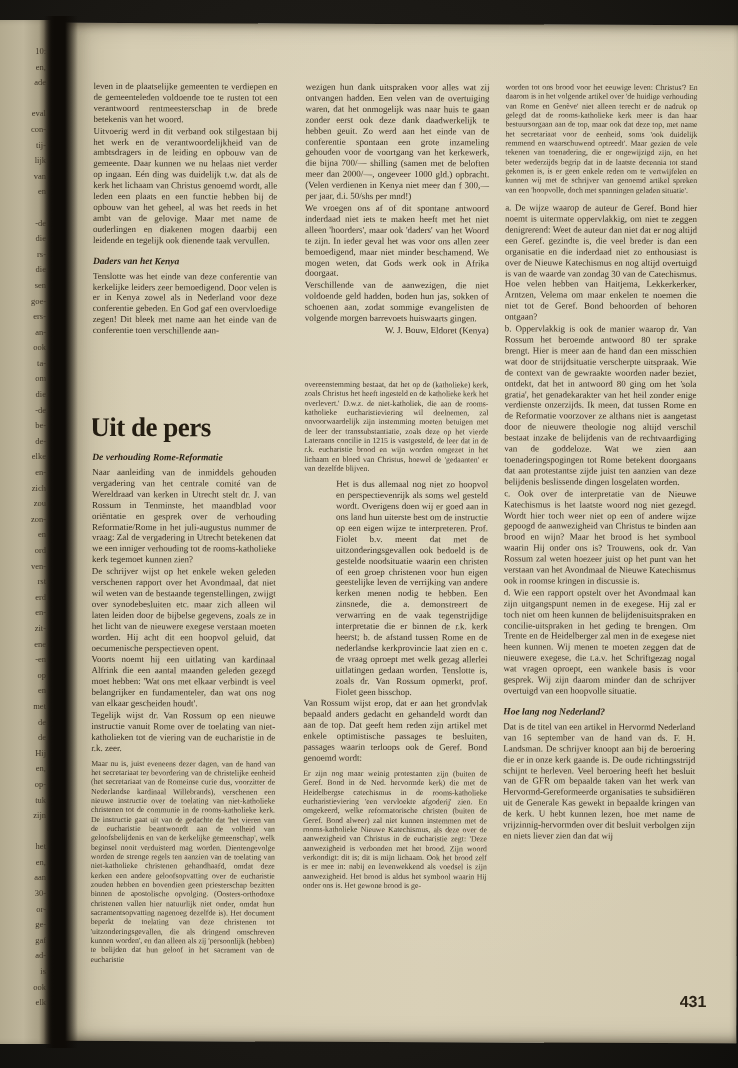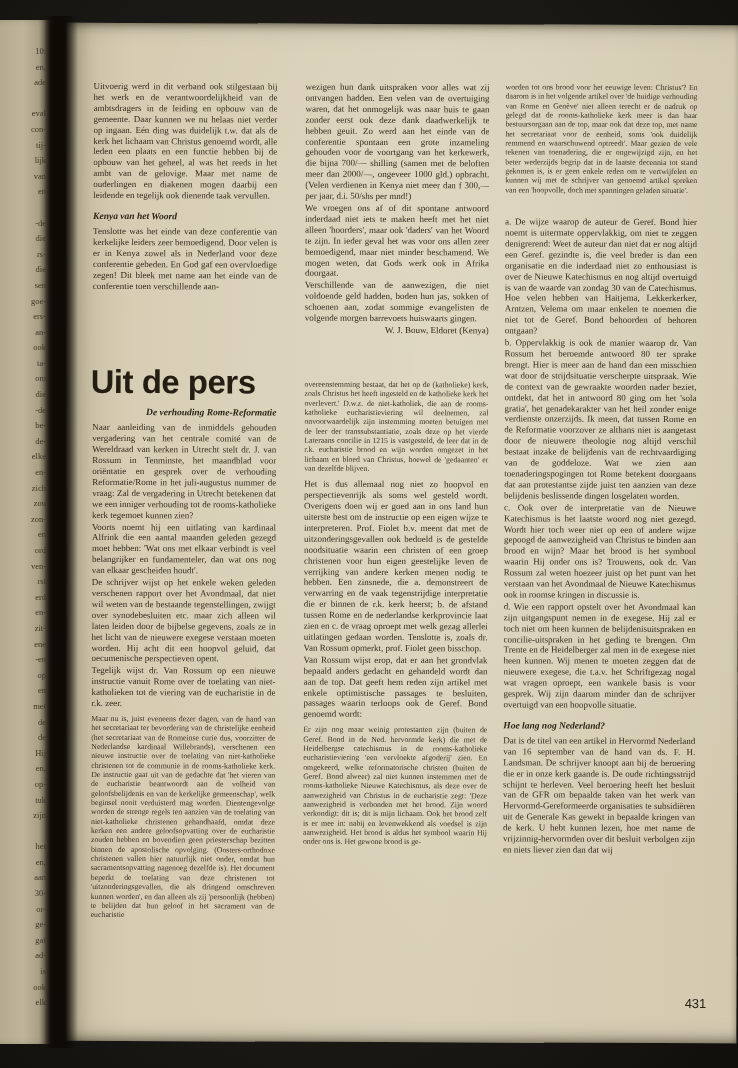--- a/index.html
+++ b/index.html
@@ -44,34 +44,34 @@
   .col1{left:36px;}
   .col2{left:248px;}
   .col3{left:448px;width:192px;}
   p{margin:0 0 1px 0;}
   .small{font-size:7.8px;line-height:9.35px;color:#3c3225;}
   .subhead{
     font-style:italic;font-weight:bold;font-size:9.5px;color:#2c2316;
     margin:10px 0 4px 0;text-align:left;line-height:11px;
   }
   .press-title{
-    font-family:Liberation Sans, sans-serif;font-weight:bold;
-    font-size:33px;line-height:30px;letter-spacing:-.5px;color:#241d12;
+    font-family:Liberation Serif, serif;font-weight:bold;
+    font-size:27px;line-height:30px;letter-spacing:-.5px;color:#241d12;
     margin:76px 0 10px -2px;text-align:left;
   }
-  .press-sub{margin-top:4px;text-align:right;}
+  .press-sub{margin-top:4px;}
   .sig{text-align:right;font-size:9px;margin-top:0;color:#32281c;}
-  .mt{margin-top:6px;}
+  .mt{margin-top:6px;margin-left:32px;}
   .sp1{margin-top:44px;}
   .sp2{margin-top:5px;}
-  .col3 .small{margin-bottom:22px;}
+  .col3 .small{margin-bottom:8px;}
   .pageno{
     position:absolute;right:30px;bottom:32px;
-    font-family:"Liberation Sans", sans-serif;font-weight:normal;
-    font-size:13px;color:#2b2316;
+    font-family:"Liberation Sans", sans-serif;font-weight:bold;
+    font-size:16px;color:#2b2316;
   }
 </style>
 </head>
 <body>
 
 <div class="prev">
   <div class="prev-text">10:
 en,
 ade
 
@@ -131,28 +131,29 @@
 gaf
 ad-
 is
 ook
 elk</div>
 </div>
 
 <div class="page">
 
   <div class="col col1">
+    <p>leven in de plaatselijke gemeenten te verdiepen en de gemeenteleden voldoende toe te rusten tot een verantwoord rentmeesterschap in de brede betekenis van het woord.</p>
     <p>Uitvoerig werd in dit verband ook stilgestaan bij het werk en de verantwoordelijkheid van de ambtsdragers in de leiding en opbouw van de gemeente. Daar kunnen we nu helaas niet verder op ingaan. Eén ding was duidelijk t.w. dat als de kerk het lichaam van Christus genoemd wordt, alle leden een plaats en een functie hebben bij de opbouw van het geheel, al was het reeds in het ambt van de gelovige. Maar met name de ouderlingen en diakenen mogen daarbij een leidende en tegelijk ook dienende taak vervullen.</p>
-    <h4 class="subhead">Kenya van het Woord</h4>
+    <h4 class="subhead">Daders van het Kenya</h4>
     <p>Tenslotte was het einde van deze conferentie van kerkelijke leiders zeer bemoedigend. Door velen is er in Kenya zowel als in Nederland voor deze conferentie gebeden. En God gaf een overvloedige zegen! Dit bleek met name aan het einde van de conferentie toen verschillende aan-</p>
     <h1 class="press-title">Uit de pers</h1>
     <h4 class="subhead press-sub">De verhouding Rome-Reformatie</h4>
     <p>Naar aanleiding van de inmiddels gehouden vergadering van het centrale comité van de Wereldraad van kerken in Utrecht stelt dr. J. van Rossum in Tenminste, het maandblad voor oriëntatie en gesprek over de verhouding Reformatie/Rome in het juli-augustus nummer de vraag: Zal de vergadering in Utrecht betekenen dat we een inniger verhouding tot de rooms-katholieke kerk tegemoet kunnen zien?</p>
+    <p>De schrijver wijst op het enkele weken geleden verschenen rapport over het Avondmaal, dat niet wil weten van de bestaande tegenstellingen, zwijgt over synodebesluiten etc. maar zich alleen wil laten leiden door de bijbelse gegevens, zoals ze in het licht van de nieuwere exegese verstaan moeten worden. Hij acht dit een hoopvol geluid, dat oecumenische perspectieven opent.</p>
     <p>Voorts noemt hij een uitlating van kardinaal Alfrink die een aantal maanden geleden gezegd moet hebben: 'Wat ons met elkaar verbindt is veel belangrijker en fundamenteler, dan wat ons nog van elkaar gescheiden houdt'.</p>
-    <p>De schrijver wijst op het enkele weken geleden verschenen rapport over het Avondmaal, dat niet wil weten van de bestaande tegenstellingen, zwijgt over synodebesluiten etc. maar zich alleen wil laten leiden door de bijbelse gegevens, zoals ze in het licht van de nieuwere exegese verstaan moeten worden. Hij acht dit een hoopvol geluid, dat oecumenische perspectieven opent.</p>
     <p>Tegelijk wijst dr. Van Rossum op een nieuwe instructie vanuit Rome over de toelating van niet-katholieken tot de viering van de eucharistie in de r.k. zeer.</p>
     <div class="small sp2">Maar nu is, juist eveneens dezer dagen, van de hand van het secretariaat ter bevordering van de christelijke eenheid (het secretariaat van de Romeinse curie dus, voorzitter de Nederlandse kardinaal Willebrands), verschenen een nieuwe instructie over de toelating van niet-katholieke christenen tot de communie in de rooms-katholieke kerk. De instructie gaat uit van de gedachte dat 'het vieren van de eucharistie beantwoordt aan de volheid van geloofsbelijdenis en van de kerkelijke gemeenschap', welk beginsel nooit verduisterd mag worden. Dientengevolge worden de strenge regels ten aanzien van de toelating van niet-katholieke christenen gehandhaafd, omdat deze kerken een andere geloofsopvatting over de eucharistie zouden hebben en bovendien geen priesterschap bezitten binnen de apostolische opvolging. (Oosters-orthodoxe christenen vallen hier natuurlijk niet onder, omdat hun sacramentsopvatting nagenoeg dezelfde is). Het document beperkt de toelating van deze christenen tot 'uitzonderingsgevallen, die als dringend omschreven kunnen worden', en dan alleen als zij 'persoonlijk (hebben) te belijden dat hun geloof in het sacrament van de eucharistie</div>
   </div>
 
   <div class="col col2">
     <p>wezigen hun dank uitspraken voor alles wat zij ontvangen hadden. Een velen van de overtuiging waren, dat het onmogelijk was naar huis te gaan zonder eerst ook deze dank daadwerkelijk te hebben geuit. Zo werd aan het einde van de conferentie spontaan een grote inzameling gehouden voor de voortgang van het kerkewerk, die bijna 700/— shilling (samen met de beloften meer dan 2000/—, ongeveer 1000 gld.) opbracht. (Velen verdienen in Kenya niet meer dan f 300,— per jaar, d.i. 50/shs per mnd!)</p>
     <p>We vroegen ons af of dit spontane antwoord inderdaad niet iets te maken heeft met het niet alleen 'hoorders', maar ook 'daders' van het Woord te zijn. In ieder geval het was voor ons allen zeer bemoedigend, maar niet minder beschamend. We mogen weten, dat Gods werk ook in Afrika doorgaat.</p>
     <p>Verschillende van de aanwezigen, die niet voldoende geld hadden, boden hun jas, sokken of schoenen aan, zodat sommige evangelisten de volgende morgen barrevoets huiswaarts gingen.</p>
     <p class="sig">W. J. Bouw, Eldoret (Kenya)</p>
     <div class="small sp1">overeenstemming bestaat, dat het op de (katholieke) kerk, zoals Christus het heeft ingesteld en de katholieke kerk het overlevert.' D.w.z. de niet-katholiek, die aan de rooms-katholieke eucharistieviering wil deelnemen, zal onvoorwaardelijk zijn instemming moeten betuigen met de leer der transsubstantiatie, zoals deze op het vierde Lateraans concilie in 1215 is vastgesteld, de leer dat in de r.k. eucharistie brood en wijn worden omgezet in het lichaam en bloed van Christus, hoewel de 'gedaanten' er van dezelfde blijven.</div>

